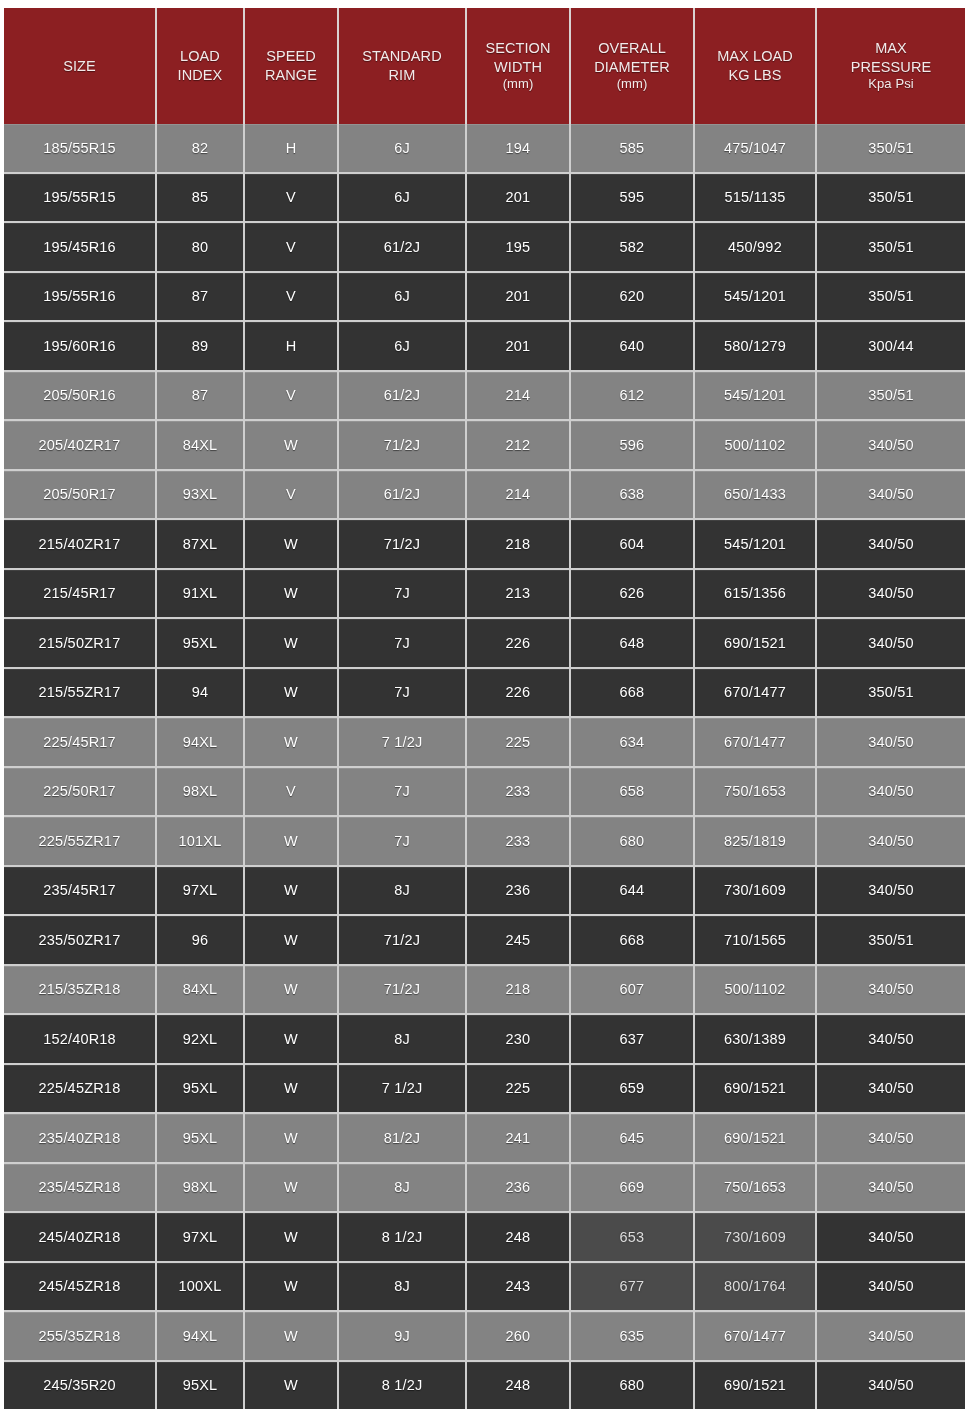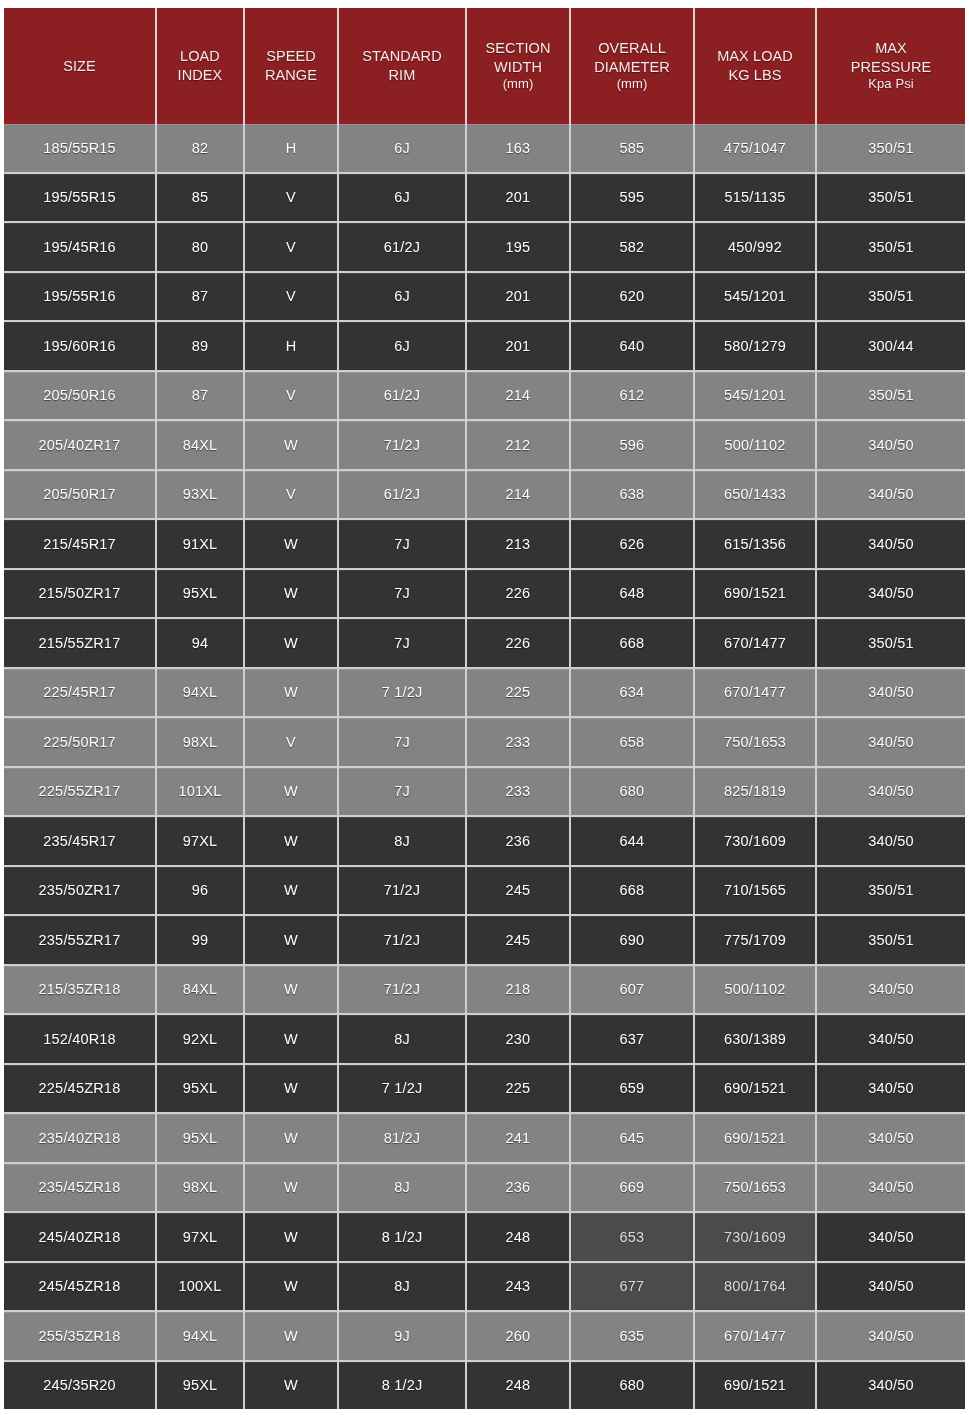--- a/index.html
+++ b/index.html
@@ -145,21 +145,21 @@
             <span class="hdr-unit">Kpa Psi</span>
           </th>
         </tr>
     </thead>
     <tbody>
         <tr class="row-light">
           <td>185/55R15</td>
           <td>82</td>
           <td>H</td>
           <td>6J</td>
-          <td>163</td>
+          <td>194</td>
           <td>585</td>
           <td>475/1047</td>
           <td>350/51</td>
         </tr>
         <tr class="row-dark">
           <td>195/55R15</td>
           <td>85</td>
           <td>V</td>
           <td>6J</td>
           <td>201</td>
@@ -221,20 +221,30 @@
           <td>205/50R17</td>
           <td>93XL</td>
           <td>V</td>
           <td>61/2J</td>
           <td>214</td>
           <td>638</td>
           <td>650/1433</td>
           <td>340/50</td>
         </tr>
         <tr class="row-dark">
+          <td>215/40ZR17</td>
+          <td>87XL</td>
+          <td>W</td>
+          <td>71/2J</td>
+          <td>218</td>
+          <td>604</td>
+          <td>545/1201</td>
+          <td>340/50</td>
+        </tr>
+        <tr class="row-dark">
           <td>215/45R17</td>
           <td>91XL</td>
           <td>W</td>
           <td>7J</td>
           <td>213</td>
           <td>626</td>
           <td>615/1356</td>
           <td>340/50</td>
         </tr>
         <tr class="row-dark">
@@ -300,30 +310,20 @@
         <tr class="row-dark">
           <td>235/50ZR17</td>
           <td>96</td>
           <td>W</td>
           <td>71/2J</td>
           <td>245</td>
           <td>668</td>
           <td>710/1565</td>
           <td>350/51</td>
         </tr>
-        <tr class="row-dark">
-          <td>235/55ZR17</td>
-          <td>99</td>
-          <td>W</td>
-          <td>71/2J</td>
-          <td>245</td>
-          <td>690</td>
-          <td>775/1709</td>
-          <td>350/51</td>
-        </tr>
         <tr class="row-light">
           <td>215/35ZR18</td>
           <td>84XL</td>
           <td>W</td>
           <td>71/2J</td>
           <td>218</td>
           <td>607</td>
           <td>500/1102</td>
           <td>340/50</td>
         </tr>

